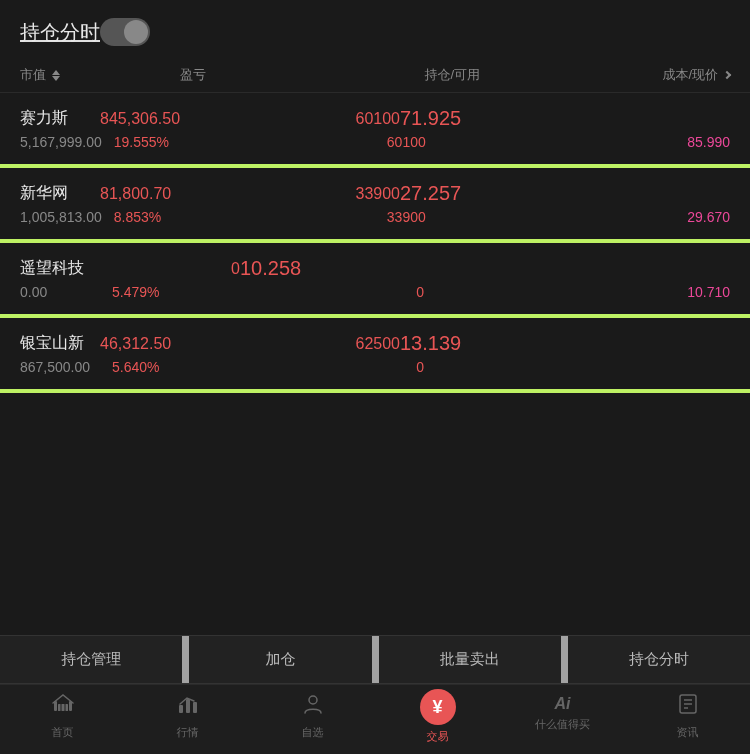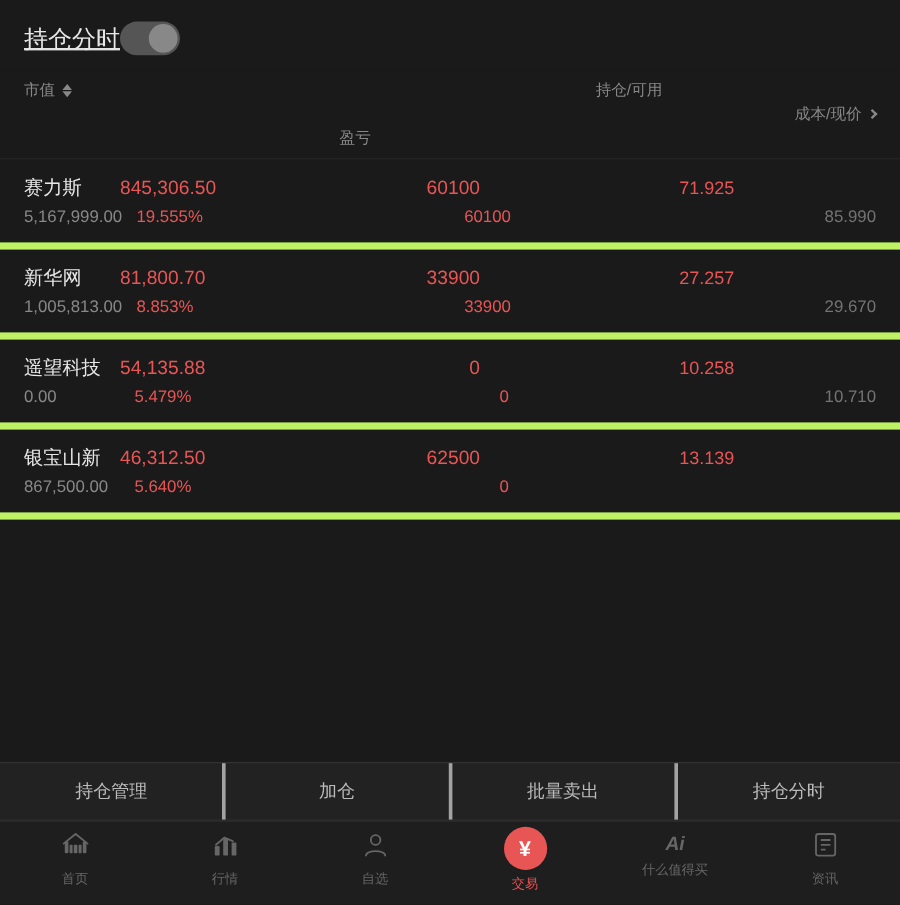--- a/index.html
+++ b/index.html
@@ -47,42 +47,41 @@
       right: 2px;
       transition: all 0.2s;
     }
 
     
     .col-headers {
       display: flex;
       padding: 8px 20px;
       border-bottom: 1px solid #2a2a2a;
       background: #1a1a1a;
-      gap: 36px;
     }
     .col-header {
       font-size: 13px;
       color: #888;
     }
     .col-header.market-val { flex: 0 0 160px; }
-    .col-header.pnl { flex: 0 0 160px; text-align: center; margin-top: 40px; }
+    .col-header.pnl { flex: 0 0 160px; text-align: left; }
     .col-header.position { flex: 0 0 140px; text-align: right; }
     .col-header.cost { flex: 1; text-align: center; display: flex; align-items: center; justify-content: flex-end; gap: 4px; }
 
     
     .stock-list {
       flex: 1;
       overflow-y: auto;
       background: #1a1a1a;
     }
     .stock-item {
       display: flex;
       flex-wrap: wrap;
       padding: 14px 20px;
-      border-bottom: 6px solid #bef264;
+      border-bottom: 4px solid #bef264;
       align-items: center;
     }
     .stock-row1, .stock-row2 {
       display: flex;
       width: 100%;
       align-items: center;
     }
     .stock-row2 { margin-top: 4px; gap: 12px; }
 
     .stock-name {
@@ -114,47 +113,46 @@
       text-align: right;
     }
     .position-avail {
       flex: 0 0 140px;
       font-size: 14px;
       color: #e85555;
       text-align: right;
     }
     .cost-price {
       flex: 1;
-      font-size: 15px;
-      color: #e85555;
-      text-align: center;
-      margin-left: 48px;
+      font-size: 20px;
+      color: #e85555;
+      text-align: left;
     }
     .current-price {
       flex: 1;
       font-size: 14px;
-      color: #737373;
+      color: #ec4899;
       text-align: right;
     }
 
     
     .action-bar {
       display: flex;
       background: #222;
       border-top: 1px solid #333;
       border-bottom: 1px solid #333;
     }
     .action-btn {
       flex: 1;
       text-align: center;
       padding: 14px 0;
       font-size: 15px;
       color: #bbb;
       cursor: pointer;
-      border-right: 3px solid #a3a3a3;
+      border-right: 7px solid #a3a3a3;
     }
     .action-btn:last-child { border-right: none; }
 
     
     .bottom-nav {
       display: flex;
       background: #1e1e1e;
       border-top: 1px solid #2a2a2a;
       padding: 8px 0 10px 0;
     }
@@ -275,21 +273,20 @@
     <div class="stock-row2">
       <span class="stock-market-val">1,005,813.00</span>
       <span class="pnl-percent">8.853%</span>
       <span class="position-avail">33900</span>
       <span class="current-price">29.670</span>
     </div>
   </div>
     <div class="stock-item">
     <div class="stock-row1">
       <span class="stock-name">遥望科技</span>
-      <span class="pnl-amount">54,135.88</span>
       <span class="position-hold">0</span>
       <span class="cost-price">10.258</span>
     </div>
     <div class="stock-row2">
       <span class="stock-market-val">0.00</span>
       <span class="pnl-percent">5.479%</span>
       <span class="position-avail">0</span>
       <span class="current-price">10.710</span>
     </div>
   </div>

